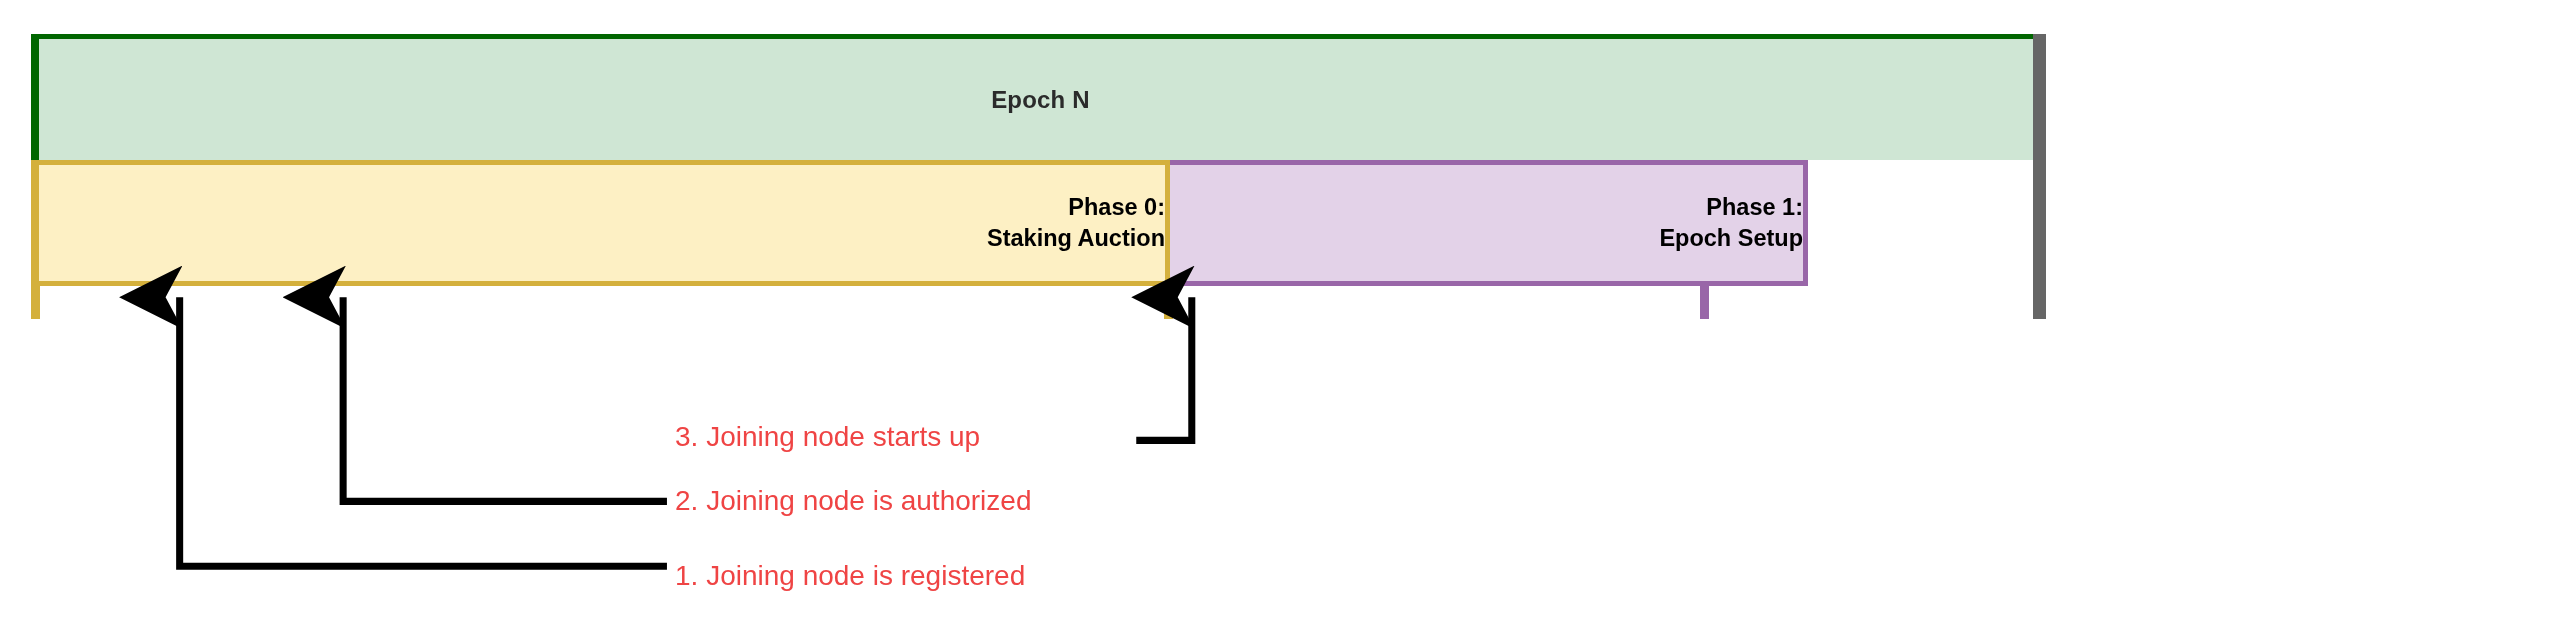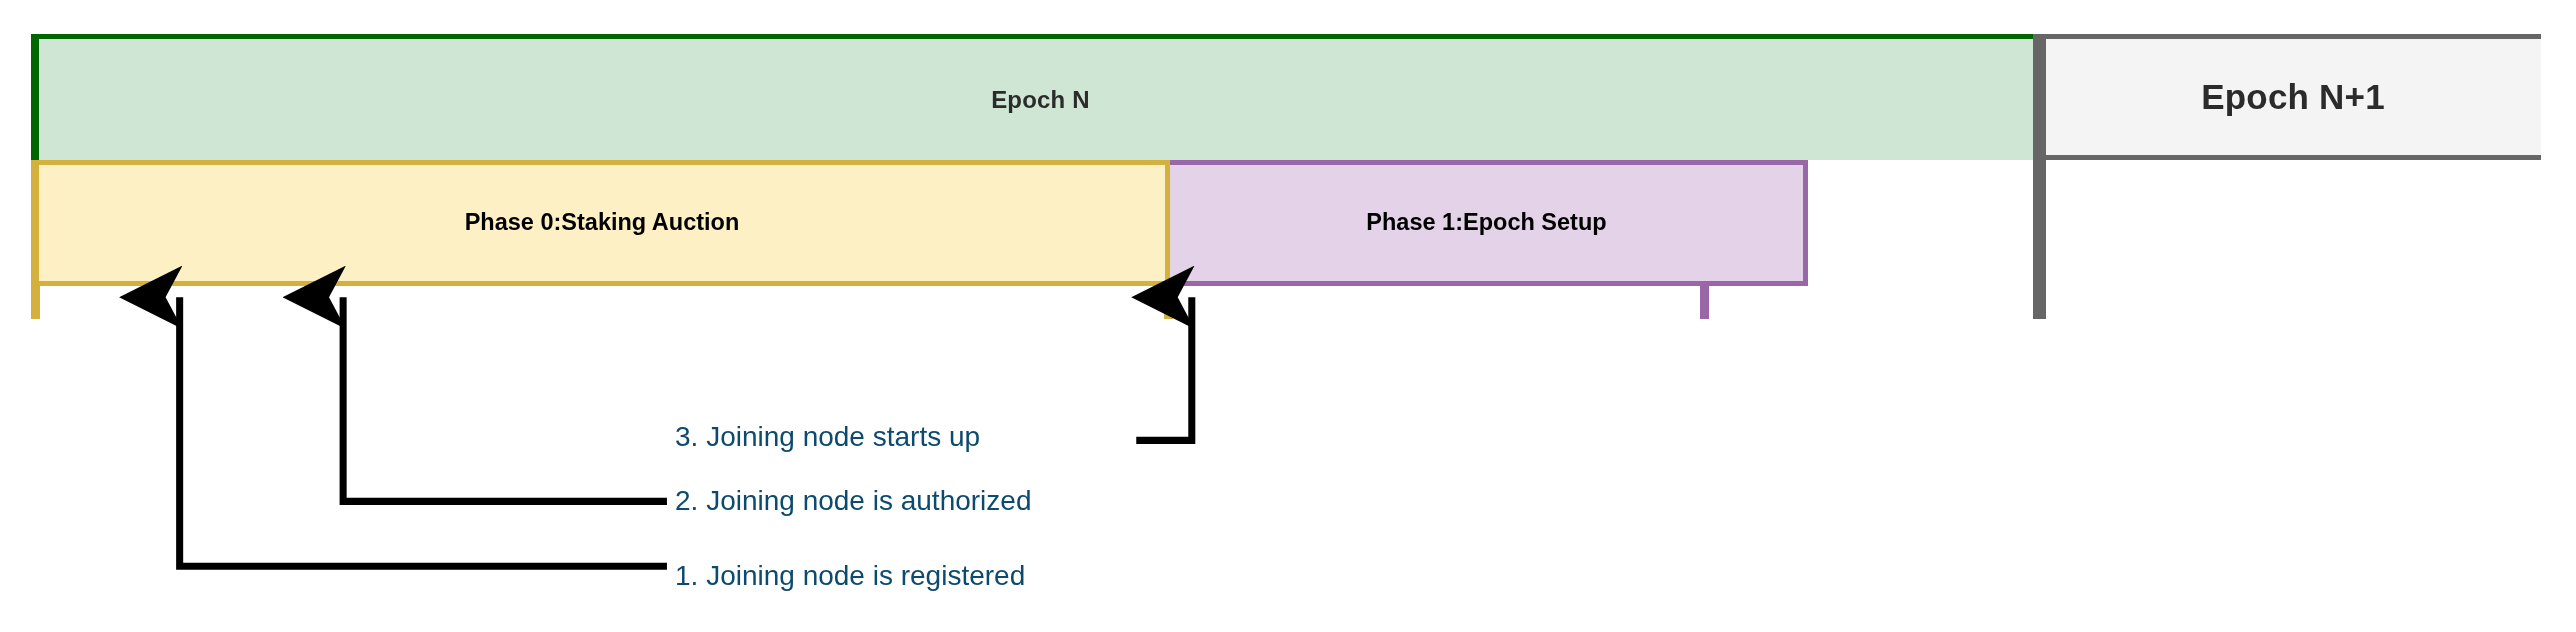--- a/index.html
+++ b/index.html
@@ -51,22 +51,22 @@
     border-top: 5.5px solid #666666;
     border-bottom: 5.5px solid #666666;
     font-size: 35px;
   }
 
   
   .phase-box {
     position: absolute;
     box-sizing: border-box;
     display: flex;
-    flex-direction: row;
-    align-items: center;
+    flex-direction: column;
+    align-items: flex-end;
     justify-content: center;
     font-weight: bold;
     color: #000000;
     font-size: 23.5px;
     line-height: 1.33;
     white-space: nowrap;
   }
   .phase-box .ln { display: block; }
 
   #phase-0 {
@@ -129,40 +129,37 @@
     left: 0;
     top: 0;
     width: 2576px;
     height: 632px;
     pointer-events: none;
   }
 
   .anno-label {
     position: absolute;
     font-size: 28px;
-    color: #0c4a6e;
+    color: #ef4444;
     white-space: nowrap;
     font-weight: normal;
   }
   #label-1 { left: 675px; top: 550px; margin-top: 10px; }
   #label-2 { left: 675px; top: 485px; text-align: center; }
   #label-3 { left: 675px; top: 421px; }
 </style>
 </head>
 <body>
 
 <div id="stage">
 
   <div class="epoch-box" id="epoch-n">
     <span>Epoch N</span>
   </div>
 
-  <div class="epoch-box" id="epoch-n1">
-    <span>Epoch N+1</span>
-  </div>
 
   <div class="phase-box" id="phase-0">
     <span class="ln">Phase 0:</span>
     <span class="ln">Staking Auction</span>
   </div>
 
   <div class="phase-box" id="phase-1">
     <span class="ln">Phase 1:</span>
     <span class="ln">Epoch Setup</span>
   </div>

